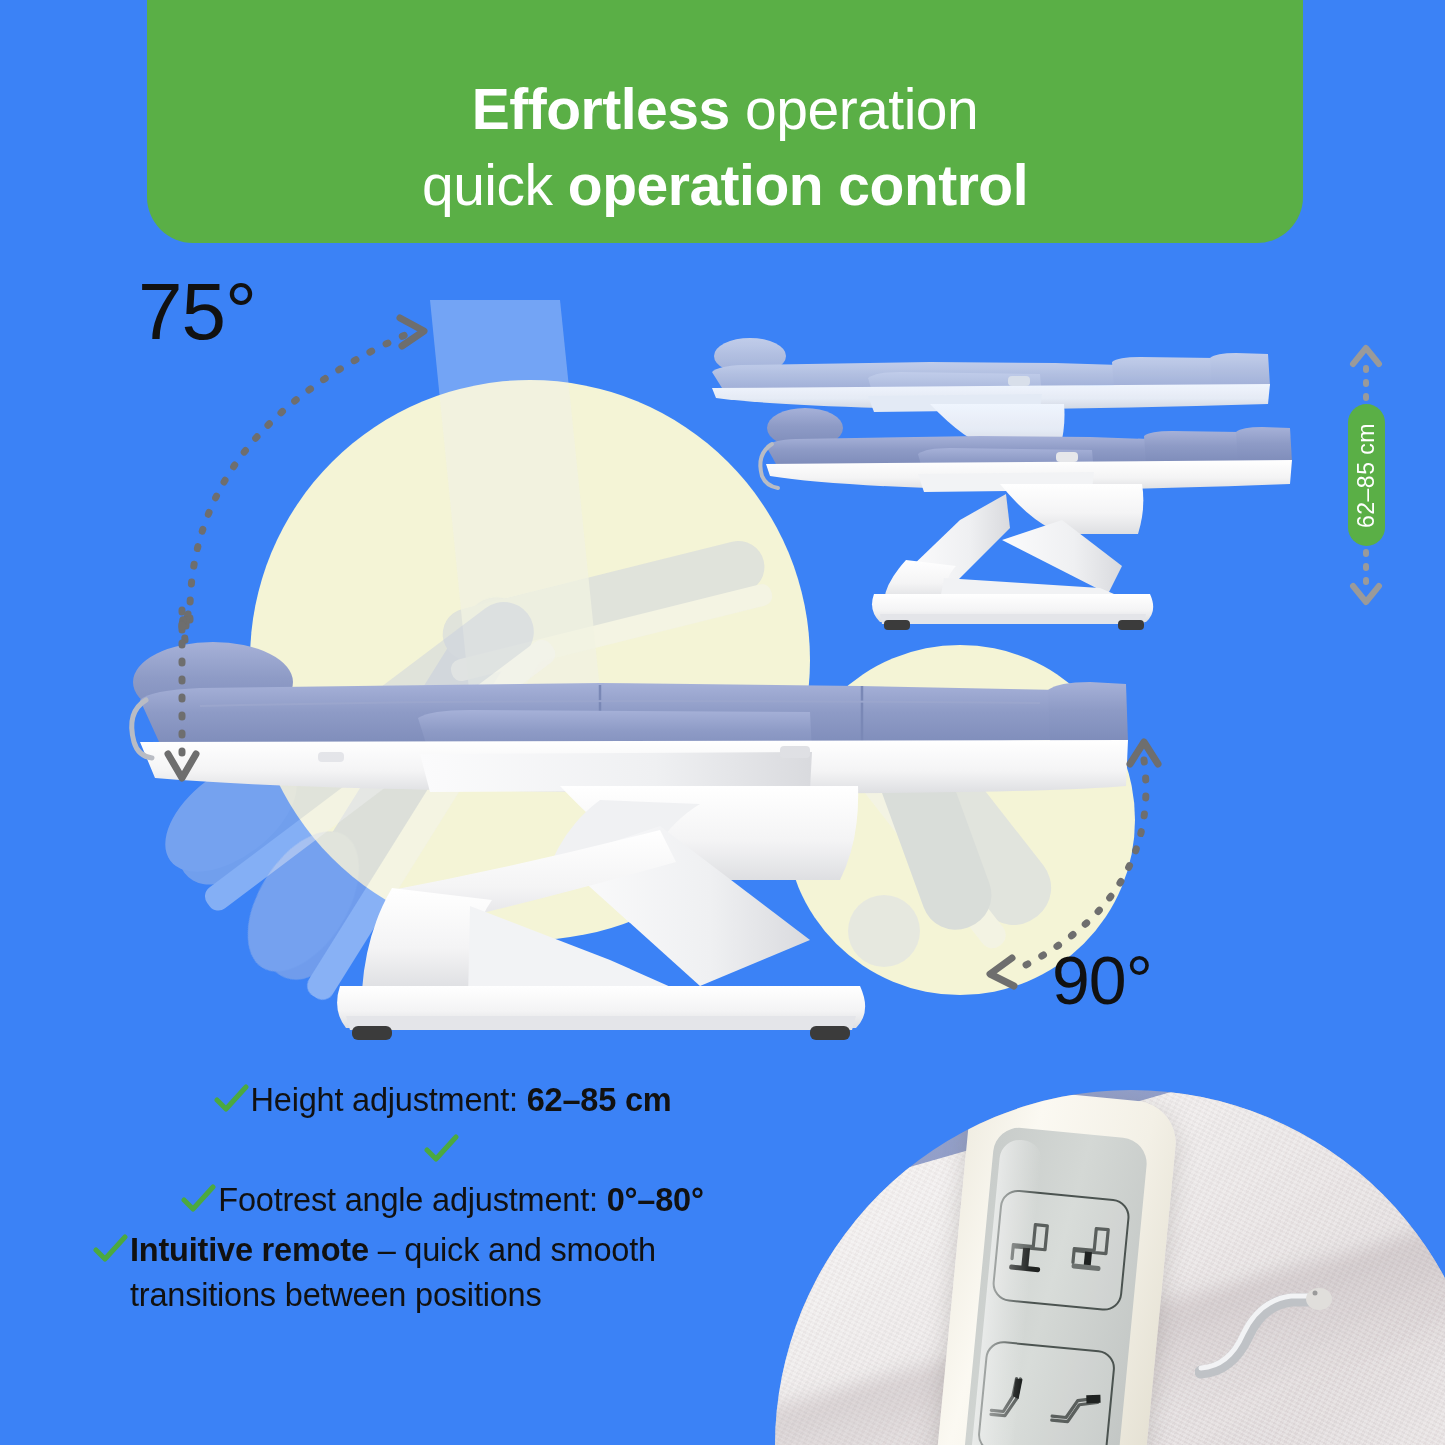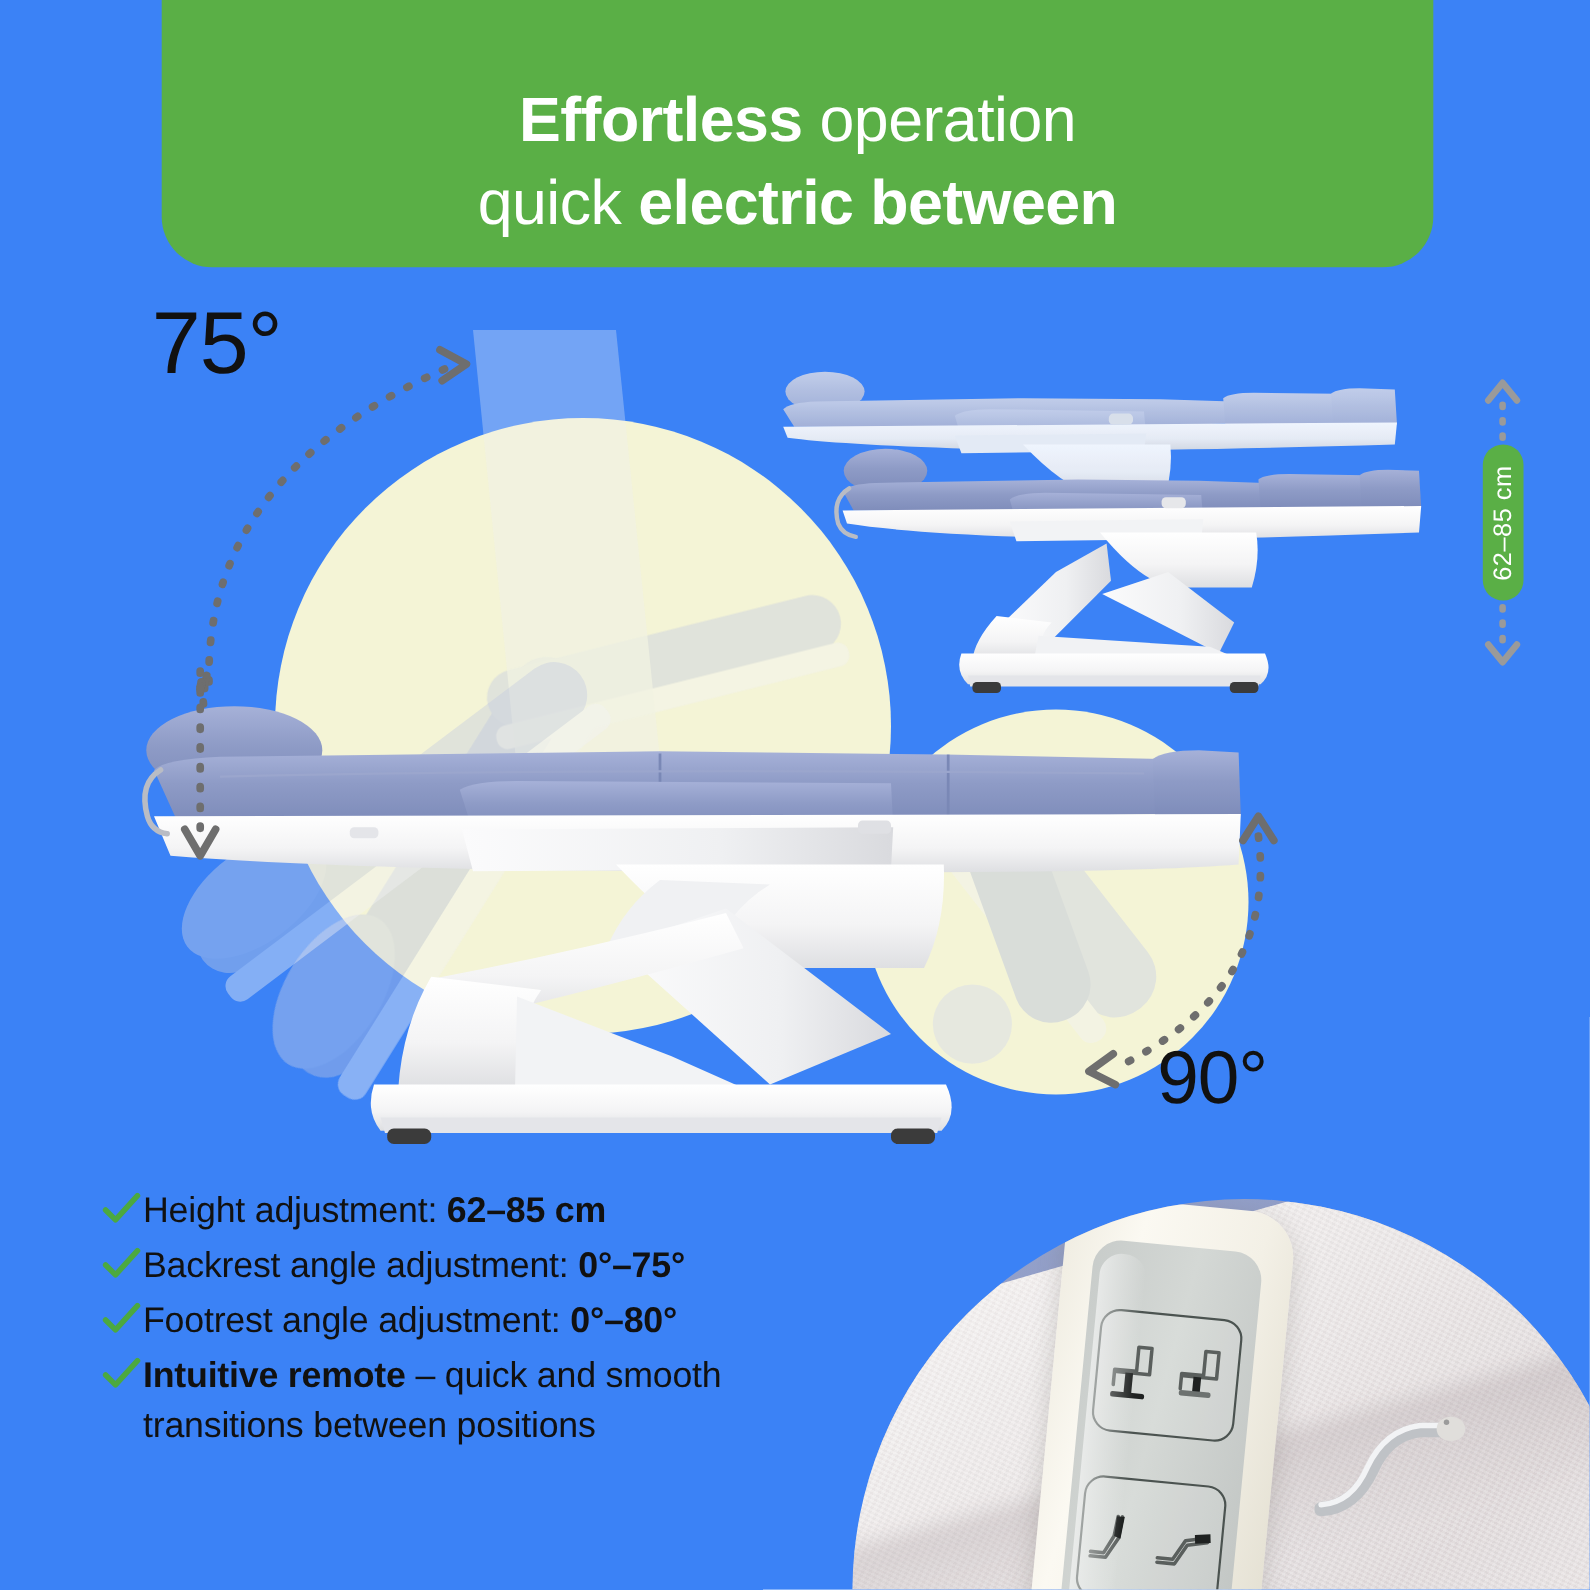--- a/index.html
+++ b/index.html
@@ -42,21 +42,21 @@
   .height-badge span{
     color:#fff;font-size:23px;letter-spacing:0.5px;white-space:nowrap;
     transform:rotate(-90deg);transform-origin:center;
   }
 
   
   .bullets{
     position:absolute;left:92px;top:1078px;width:700px;
   }
   .bullet-row{
-    display:flex;align-items:flex-start;margin-bottom:4px;
+    display:flex;align-items:flex-start;margin-bottom:4px;justify-content:center;
   }
   .check{
     flex:0 0 auto;width:38px;height:40px;position:relative;margin-top:6px;
   }
   .check svg{display:block;}
   .bullet-text{
     font-size:32.5px;line-height:45px;color:#111;font-weight:400;
     letter-spacing:-0.2px;
   }
   .bullet-text b{font-weight:700;}
@@ -132,21 +132,21 @@
 </head>
 <body>
 
 <div id="page">
 
   <div class="banner">
     <div class="banner-line">
       <b>Effortless</b><span> operation</span>
     </div>
     <div class="banner-line">
-      <span>quick </span><b>electric between</b>
+      <span>quick </span><b>operation control</b>
     </div>
   </div>
 
   <svg width="1445" height="1445" style="position:absolute;left:0;top:0;">
     <defs>
       <linearGradient id="blueCushion" x1="0" y1="0" x2="0" y2="1">
         <stop offset="0%" stop-color="#a6b1d8"></stop>
         <stop offset="45%" stop-color="#8e9bc6"></stop>
         <stop offset="100%" stop-color="#7d8bb9"></stop>
       </linearGradient>
@@ -394,21 +394,20 @@
       </span>
       <span class="bullet-text"><span>Height adjustment: </span><b>62–85 cm</b><span></span></span>
     </div>
 
     <div class="bullet-row">
       <span class="check">
         <svg width="38" height="30" viewBox="0 0 38 30">
             <path d="M4 16 L13 25 L33 3" fill="none" stroke="#4ca93f" stroke-width="5" stroke-linecap="round" stroke-linejoin="round"></path>
           </svg>
       </span>
-      <span class="bullet-text"><span>Backrest angle adjustment: </span><b>0°–75°</b><span></span></span>
     </div>
 
     <div class="bullet-row">
       <span class="check">
         <svg width="38" height="30" viewBox="0 0 38 30">
             <path d="M4 16 L13 25 L33 3" fill="none" stroke="#4ca93f" stroke-width="5" stroke-linecap="round" stroke-linejoin="round"></path>
           </svg>
       </span>
       <span class="bullet-text"><span>Footrest angle adjustment: </span><b>0°–80°</b><span></span></span>
     </div>

